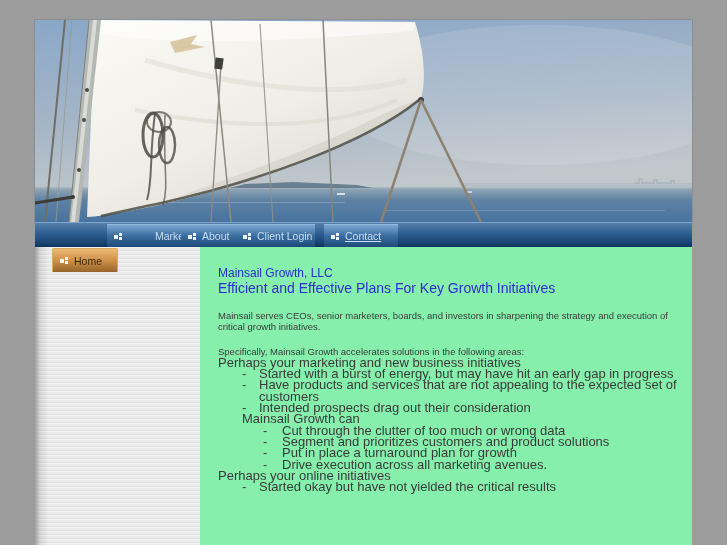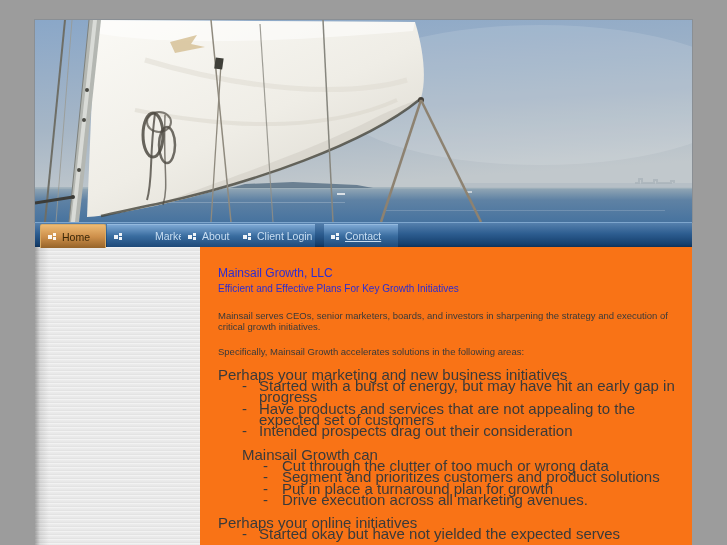--- a/index.html
+++ b/index.html
@@ -37,26 +37,26 @@
 
   
   .sidebar{
     position:absolute;top:227px;left:0;width:165px;height:298px;
     background:
       linear-gradient(90deg, rgba(40,40,40,.38) 0px, rgba(90,90,90,.15) 5px, rgba(255,255,255,0) 14px),
       repeating-linear-gradient(180deg,#f2f2f2 0px,#f2f2f2 1px,#e3e3e3 2px,#eeeeee 3px,#d8d8d8 4px);
   }
   .content{
     position:absolute;top:227px;left:165px;width:492px;height:298px;
-    background:#f97316;box-sizing:border-box;padding:19px 12px 0 18px;overflow:hidden;
+    background:#86efac;box-sizing:border-box;padding:19px 12px 0 18px;overflow:hidden;
   }
   .title{font-size:12px;line-height:14px;color:#2d2dd2;margin:0;}
-  .subtitle{font-size:10px;line-height:17px;color:#2d2dd2;margin:0;}
+  .subtitle{font-size:14px;line-height:17px;color:#2d2dd2;margin:0;}
   p.body{font-size:9.5px;line-height:11.3px;color:#3a3a3a;margin:13px 0 0 0;width:462px;}
-  .section{margin-top:12px;font-size:15px;line-height:11.3px;color:#3a3a3a;width:462px;}
+  .section{margin-top:0;font-size:13px;line-height:11.3px;color:#3a3a3a;width:462px;}
   .section.lvl1{margin-left:24px;width:438px;}
   .sec-head{margin:0;}
   .li{position:relative;padding-left:41px;}
   .li::before{content:"-";position:absolute;left:24px;top:0;}
   .section.lvl1 .li{padding-left:40px;}
   .section.lvl1 .li::before{left:21px;}
 </style>
 </head>
 <body>
 
@@ -130,21 +130,21 @@
         <circle cx="386" cy="80" r="3" fill="#44403a"></circle>
         <line x1="386" y1="80" x2="346" y2="202" stroke="#8d8271" stroke-width="2.5"></line>
         <line x1="386" y1="80" x2="446" y2="202" stroke="#8d8271" stroke-width="2.5"></line>
 
         <line x1="0" y1="183" x2="38" y2="177" stroke="#3c3c38" stroke-width="3"></line>
         <circle cx="38" cy="177" r="2" fill="#3c3c38"></circle>
       </svg>
     </div>
 
     <nav class="navbar" id="navbar">
-        <div class="tab active" style="left: 5px; width: 66px;">
+        <div class="tab active" style="left: 17px; width: 66px; margin-top: 24px;">
           <svg class="tab-icon" width="9" height="9" viewBox="0 0 9 9">
             <rect x="0" y="3" width="4" height="4" fill="#fff" opacity="0.92"></rect>
             <rect x="5" y="1" width="3" height="3" fill="#fff" opacity="0.92"></rect>
             <rect x="5" y="5" width="3" height="3" fill="#fff" opacity="0.92"></rect>
           </svg>
           <span class="lbl">Home</span>
         </div>
         <div class="tab" style="left: 72px; width: 86px; gap: 32px;">
           <svg class="tab-icon" width="9" height="9" viewBox="0 0 9 9">
             <rect x="0" y="3" width="4" height="4" fill="#fff" opacity="0.92"></rect>
@@ -195,19 +195,19 @@
           </div>
           <div class="section lvl1">
             <div class="sec-head">Mainsail Growth can</div>
             <div class="li">Cut through the clutter of too much or wrong data</div>
             <div class="li">Segment and prioritizes customers and product solutions</div>
             <div class="li">Put in place a turnaround plan for growth</div>
             <div class="li">Drive execution across all marketing avenues.</div>
           </div>
           <div class="section">
             <div class="sec-head">Perhaps your online initiatives</div>
-            <div class="li">Started okay but have not yielded the expected serves</div>
+            <div class="li">Started okay but have not yielded the critical results</div>
           </div>
         </div>
     </div>
 
   </div>
 </div>
 
 </body></html>

